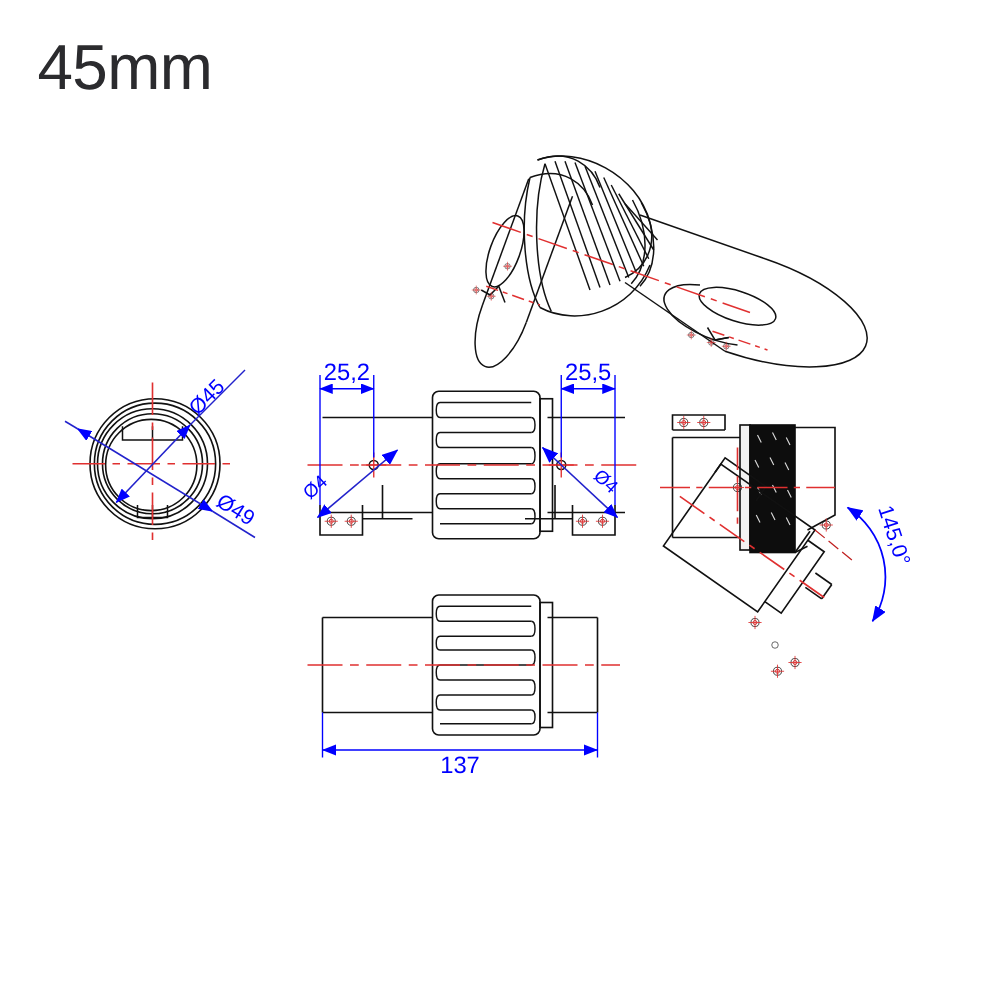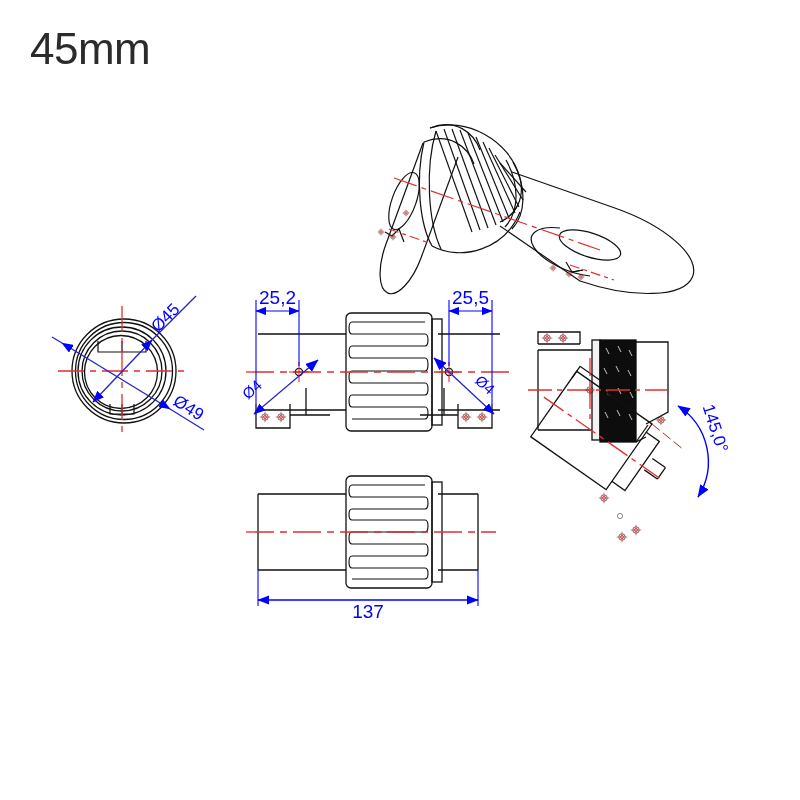--- a/index.html
+++ b/index.html
@@ -18,21 +18,21 @@
     position: relative;
     width: 800px;
     height: 800px;
     background: #ffffff;
   }
   #title {
     position: absolute;
     left: 30px;
     top: 24px;
     font-family: "Liberation Sans", sans-serif;
-    font-size: 44px;
+    font-size: 51px;
     font-weight: 400;
     letter-spacing: -0.5px;
     color: #2b2b2e;
     white-space: nowrap;
   }
   svg#drawing {
     position: absolute;
     left: 0;
     top: 0;
     width: 800px;

